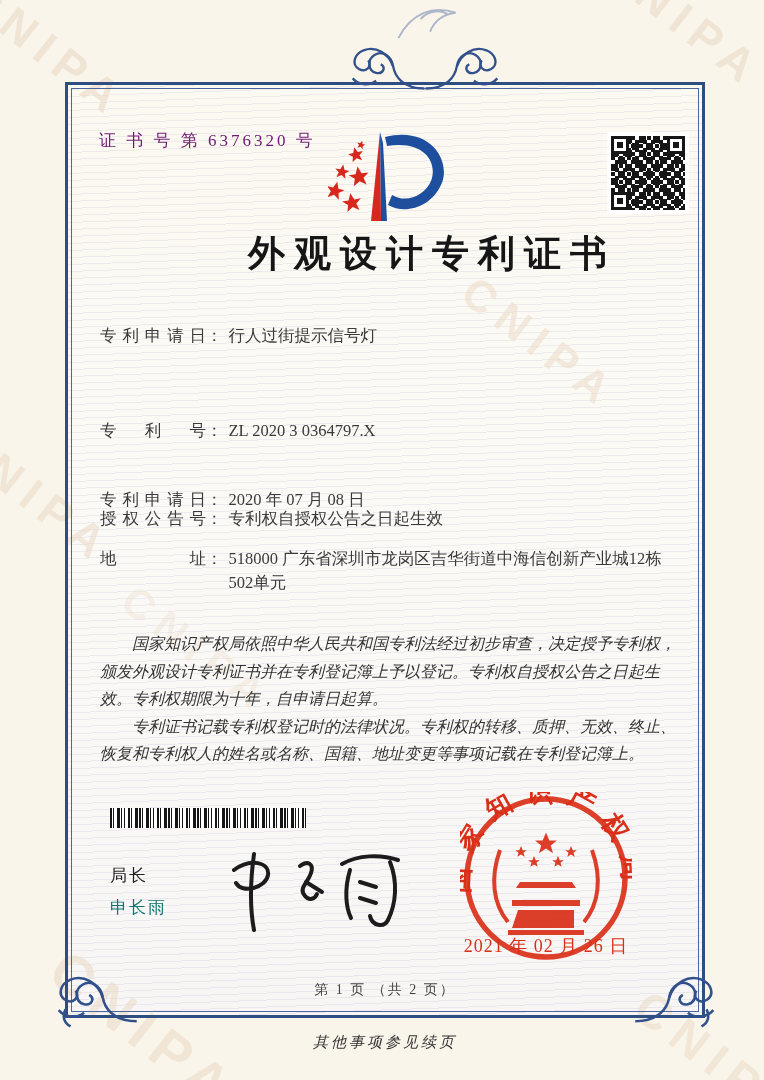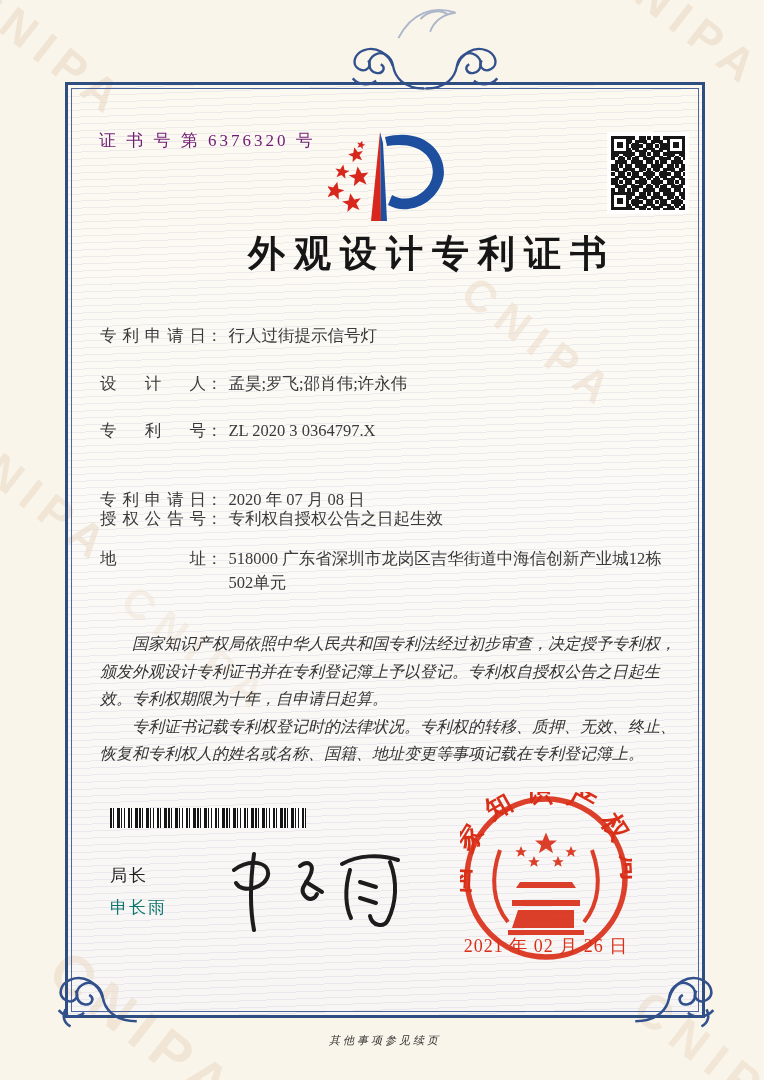--- a/index.html
+++ b/index.html
@@ -92,21 +92,21 @@
   .seal-date{
     position:absolute;left:448px;top:934px;width:196px;text-align:center;
     font-size:18px;color:#d92f18;letter-spacing:1px;z-index:6;
   }
   .page-num{
     position:absolute;left:65px;top:981px;width:640px;text-align:center;
     font-size:14px;color:#444;letter-spacing:2px;
   }
   .note{
     position:absolute;left:65px;top:1033px;width:640px;text-align:center;
-    font-size:11px;font-style:italic;color:#333;letter-spacing:3px;
+    font-size:15px;font-style:italic;color:#333;letter-spacing:3px;
   }
 </style>
 </head>
 <body>
 
 <div class="page">
 
   <div class="inner-bg"></div>
 
   <div class="wm" style="left:-48px;top:22px;font-size:46px;opacity:.65">CNIPA</div>
@@ -198,23 +198,20 @@
               <div></div>
             </div>
           </div>
       </div>
     </div>
 
     <div class="title">外观设计专利证书</div>
 
     <div class="frow" style="top:324px">
       <span class="flabel">专利申请日</span><span class="fcolon">：</span><span class="fvalue">行人过街提示信号灯</span>
-    </div>
-    <div class="frow" style="top:372px">
-      <span class="flabel">设计人</span><span class="fcolon">：</span><span class="fvalue">孟昊;罗飞;邵肖伟;许永伟</span>
     </div>
     <div class="frow" style="top:419px">
       <span class="flabel">专利号</span><span class="fcolon">：</span><span class="fvalue">ZL 2020 3 0364797.X</span>
     </div>
     <div class="frow" style="top:488px">
       <span class="flabel">专利申请日</span><span class="fcolon">：</span><span class="fvalue">2020 年 07 月 08 日</span>
     </div>
     <div class="frow" style="top:507px">
       <span class="flabel">授权公告号</span><span class="fcolon">：</span><span class="fvalue">专利权自授权公告之日起生效</span>
     </div>
@@ -264,15 +261,16 @@
         <path d="M56,96 L116,96 L112,90 L60,90 Z"></path>
         <rect x="52" y="108" width="68" height="6"></rect>
         <path d="M58,118 L114,118 L114,136 L52,136 Z M70,124 h8 v12 h-8 Z M86,124 h8 v12 h-8 Z M98,0 Z"></path>
         <rect x="48" y="138" width="76" height="5"></rect>
         <path d="M40,58 C30,86 33,112 48,130" fill="none" stroke="#d92f18" stroke-width="4"></path>
         <path d="M132,58 C142,86 139,112 124,130" fill="none" stroke="#d92f18" stroke-width="4"></path>
       </g>
     </svg>
     <div class="seal-date">2021 年 02 月 26 日</div>
 
+    <div class="page-num">第 1 页 （共 2 页）</div>
     <div class="note">其他事项参见续页</div>
   </div>
 </div>
 
 </body></html>

